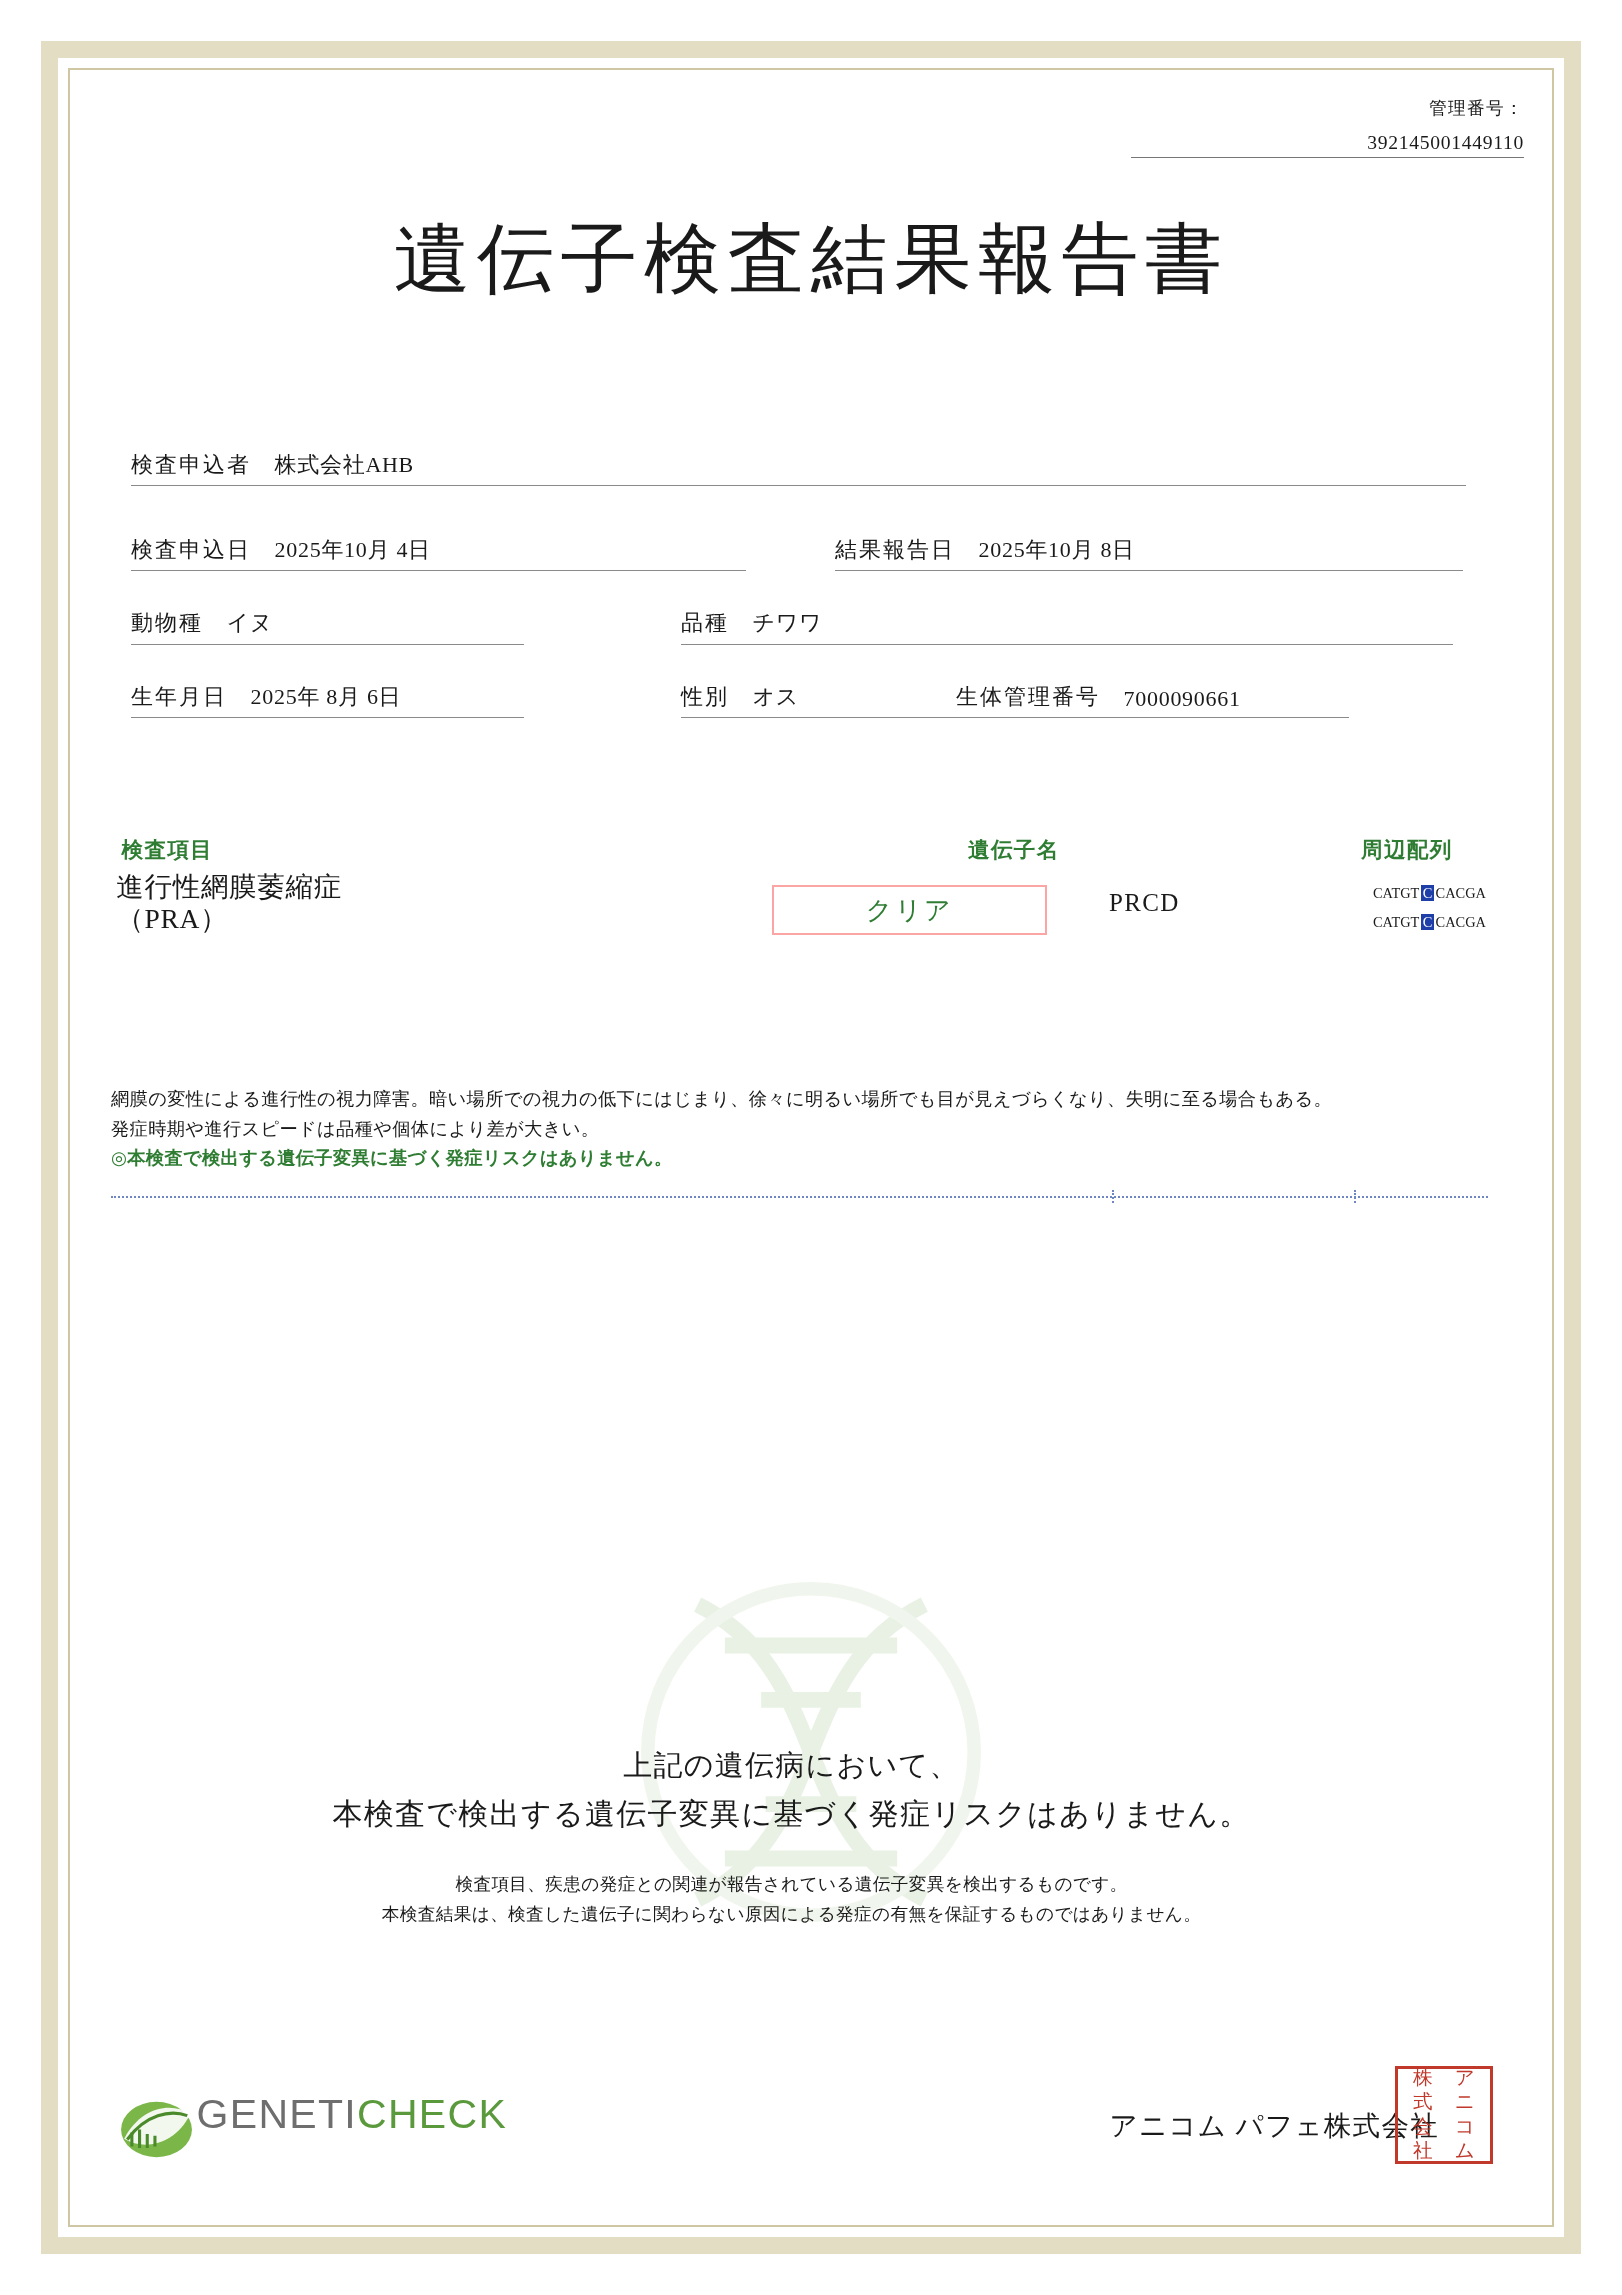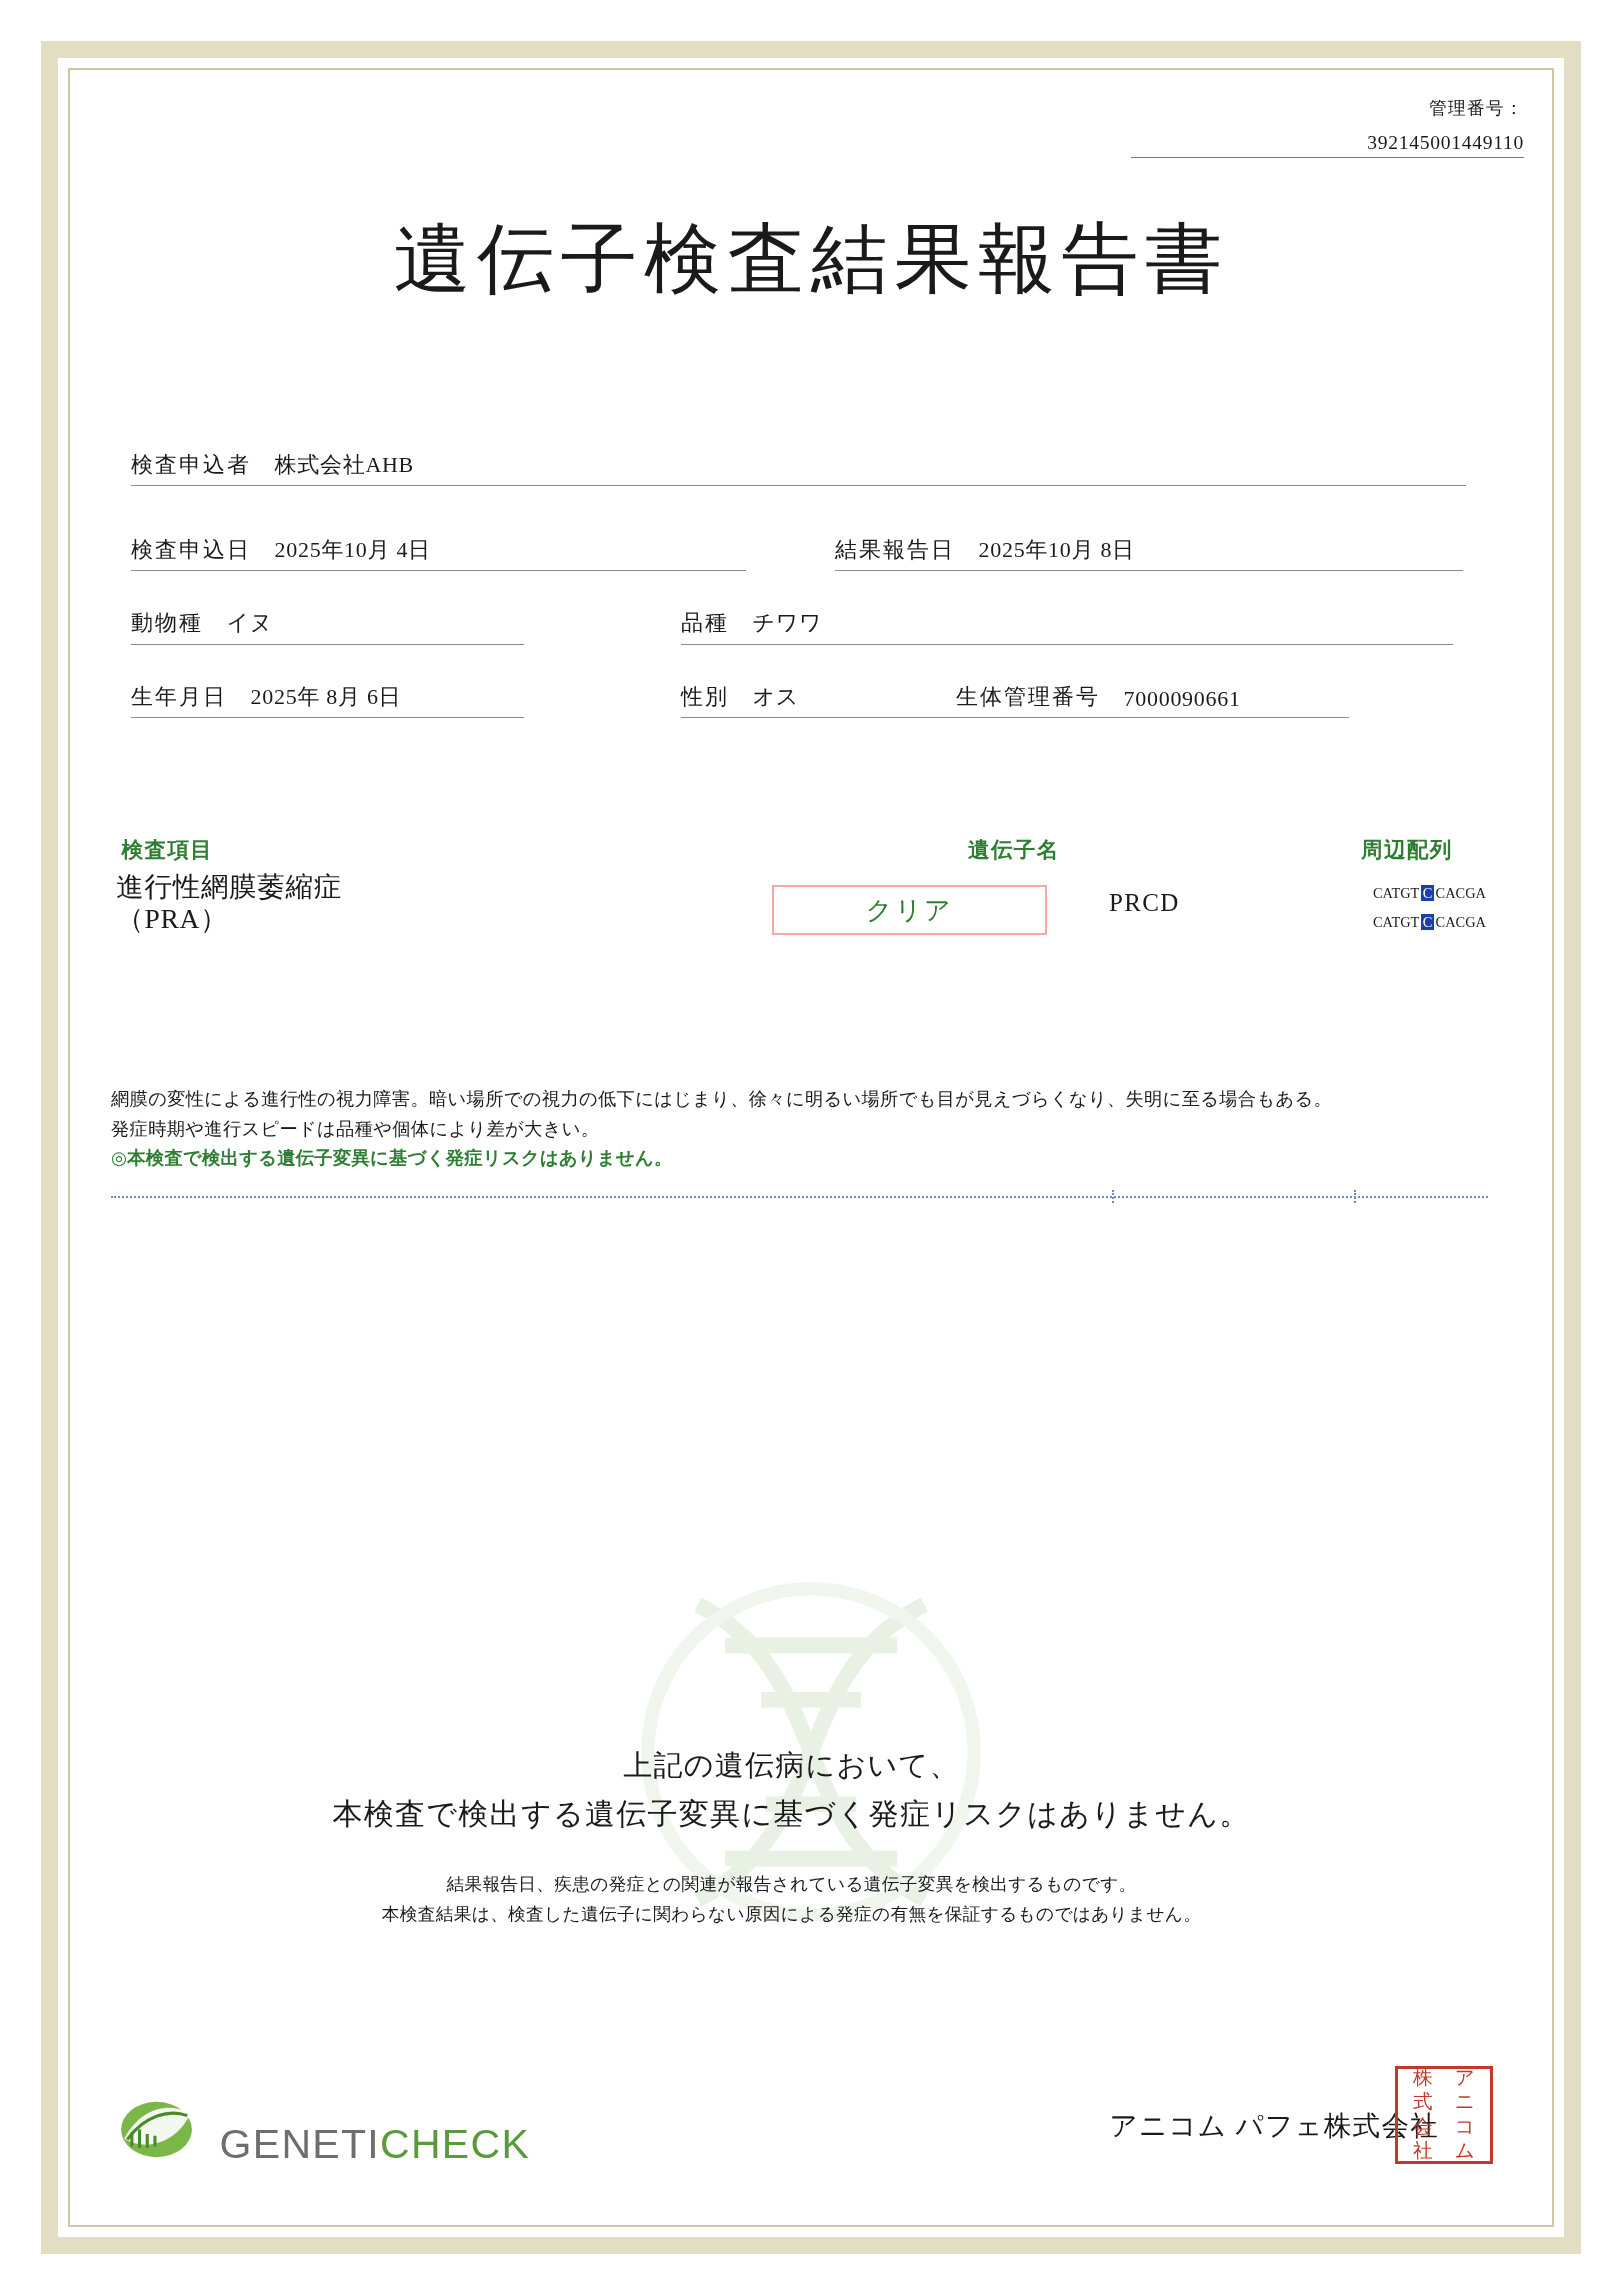--- a/index.html
+++ b/index.html
@@ -269,22 +269,22 @@
     left: 0;
     bottom: 38px;
     width: 1400px;
     height: 124px;
   }
   .logo {
     position: absolute;
     left: 19.6px;
     bottom: 6.5px;
     display: flex;
-    align-items: flex-end;
-    gap: 25px;
+    align-items: flex-start;
+    gap: 2px;
   }
   .logo-mark {
     width: 77px;
     height: 77px;
   }
   .logo-text {
     font-size: 41px;
     letter-spacing: 1.3px;
     font-family: "Liberation Sans", sans-serif;
     font-weight: 400;
@@ -425,21 +425,21 @@
         <path d="M80,98 L120,98"></path>
         <path d="M62,122 L138,122"></path>
       </g>
       <circle cx="100" cy="75" r="72" fill="none" stroke="#cfe3c4" stroke-width="6"></circle>
     </svg>
 
     <div class="conclusion">
       <div class="conc-l1">上記の遺伝病において、</div>
       <div class="conc-l2">本検査で検出する遺伝子変異に基づく発症リスクはありません。</div>
       <div class="conc-sub">
-        <div>結果報告日、疾患の発症との関連が報告されている遺伝子変異を検出するものです。</div>
+        <div>検査項目、疾患の発症との関連が報告されている遺伝子変異を検出するものです。</div>
         <div>本検査結果は、検査した遺伝子に関わらない原因による発症の有無を保証するものではありません。</div>
       </div>
     </div>
 
     <div class="footer">
       <div class="logo">
         <svg class="logo-mark" viewBox="0 0 100 100">
           <ellipse cx="50" cy="50" rx="46" ry="36" fill="#7ab648"></ellipse>
           <path d="M8,62 C30,20 70,14 94,30 C74,70 34,78 8,62 Z" fill="#ffffff" opacity="0.9"></path>
           <path d="M12,63 C36,30 68,24 90,32" fill="none" stroke="#4a8a2a" stroke-width="4"></path>

